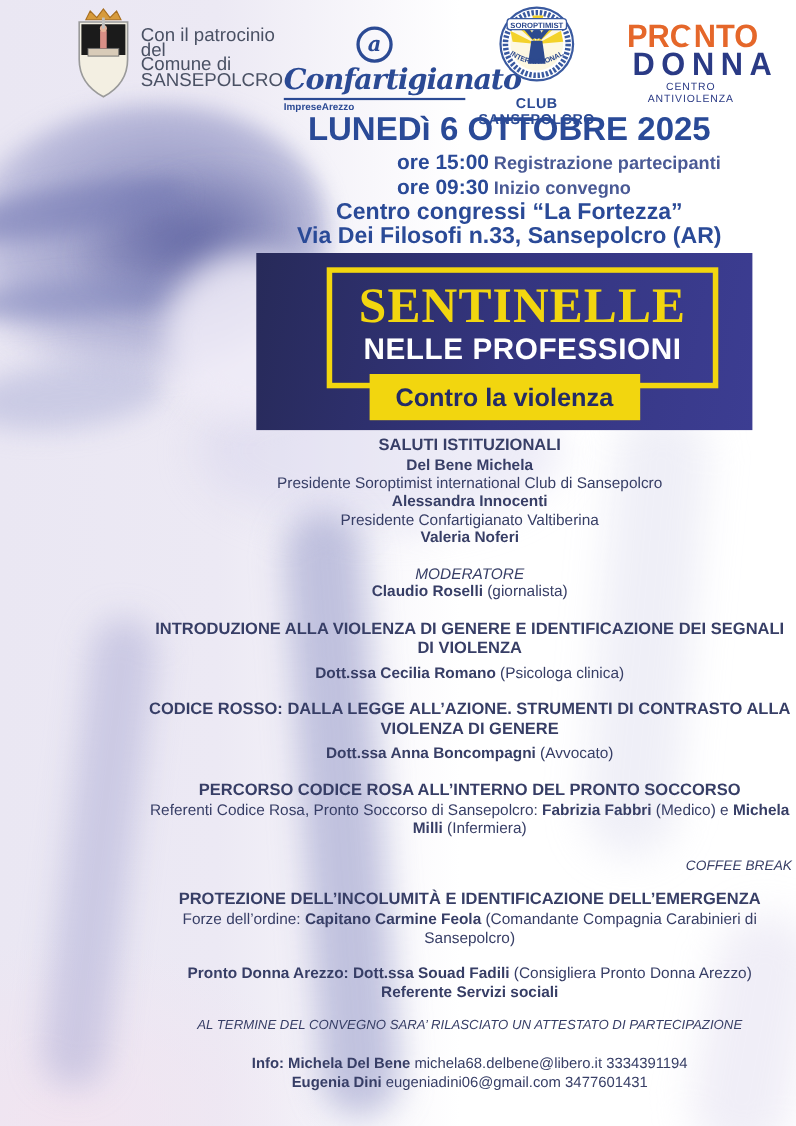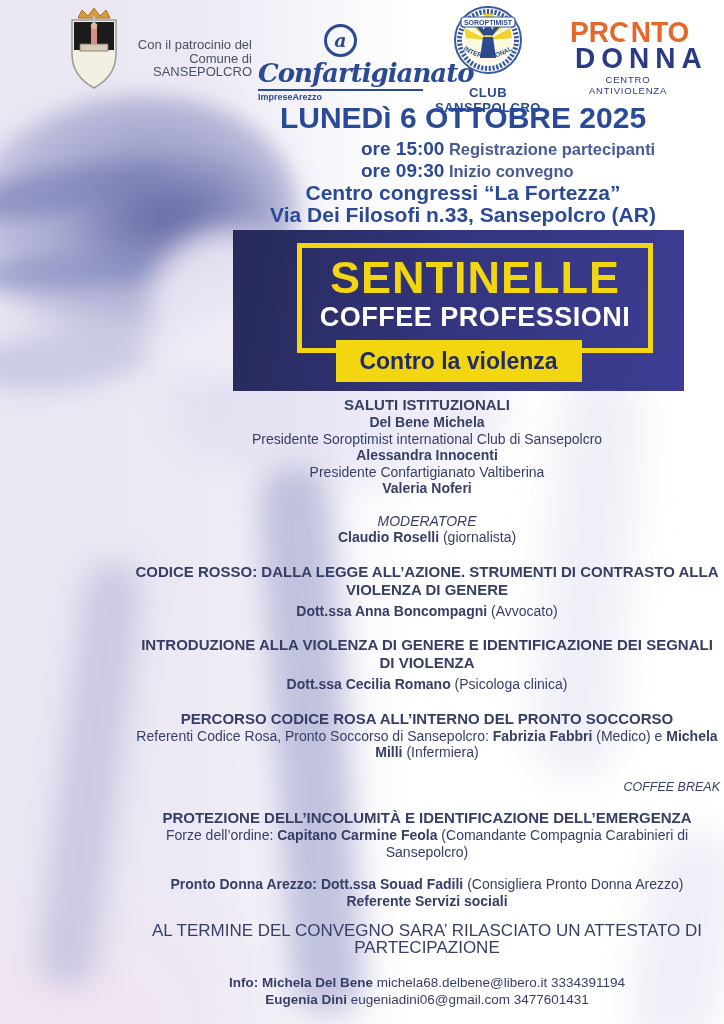--- a/index.html
+++ b/index.html
@@ -32,22 +32,22 @@
     background:rgba(140,143,196,.5);filter:blur(15px);transform:rotate(-4deg);}
   .bg-arm3{left:545px;top:370px;width:85px;height:410px;border-radius:50px;
     background:rgba(196,196,228,.28);filter:blur(18px);transform:rotate(5deg);}
   .bg-arm4{left:640px;top:830px;width:90px;height:220px;border-radius:50px;
     background:rgba(205,200,230,.3);filter:blur(18px);transform:rotate(10deg);}
   .bg-shoulder{left:180px;top:340px;width:330px;height:140px;border-radius:50%;
     background:rgba(210,208,234,.4);filter:blur(18px);}
 
   
   .comune-logo{position:absolute;left:58px;top:6px;width:72px;height:88px;}
-  .patrocinio{position:absolute;left:128px;top:38px;width:124px;text-align:right;
-    color:#4a5164;font-size:13px;line-height:13.5px;}
+  .patrocinio{position:absolute;left:128px;top:25px;width:124px;text-align:left;
+    color:#4a5164;font-size:17px;line-height:13.5px;}
   .conf-logo{position:absolute;left:258px;top:24px;width:165px;text-align:center;color:#2b4a94;}
   .conf-at{width:27px;height:27px;border:3px solid #2b4a94;border-radius:50%;
     margin:0 auto;font:italic bold 19px "DejaVu Serif",serif;line-height:26px;}
   .conf-script{font:italic bold 26px "DejaVu Serif",serif;letter-spacing:-1px;
     border-bottom:2px solid #2b4a94;padding-bottom:1px;margin-top:1px;white-space:nowrap;}
   .conf-sub{font-size:9px;font-weight:bold;text-align:left;padding-right:6px;margin-top:1px;}
   .soro-logo{position:absolute;left:420px;top:4px;width:136px;text-align:center;}
   .soro-club{color:#2b4a94;font-weight:bold;font-size:13px;letter-spacing:.5px;margin-top:3px;}
   .pd-logo{position:absolute;left:570px;top:20px;width:116px;text-align:center;}
   .pd-pronto{position:relative;color:#e5672a;font-weight:bold;font-size:28px;line-height:26px;
@@ -64,35 +64,35 @@
   .head-times{text-align:left;padding-left:128px;margin-top:3px;}
   .t-lab{font-size:19px;font-weight:bold;}
   .t-desc{font-size:16.5px;font-weight:bold;color:#4a5a95;}
   .head-venue{margin-top:0;font-size:21px;font-weight:bold;line-height:22px;}
 
   
   .banner{position:absolute;left:233px;top:230px;width:451px;height:161px;
     background:linear-gradient(100deg,#272a59 0%,#34357f 50%,#3c3d92 100%);}
   .frame{position:absolute;left:64px;top:13px;right:31px;bottom:38px;
     border:5px solid #f2d60f;text-align:center;}
-  .t-main{color:#f2d60f;font-size:45px;font-weight:bold;letter-spacing:1px;margin-top:6px;line-height:48px;}
+  .t-main{color:#f2d60f;font-size:45px;font-weight:bold;letter-spacing:1px;margin-top:6px;line-height:48px;font-family:Liberation Serif, serif;}
   .t-sub{color:#ffffff;font-size:27px;font-weight:bold;letter-spacing:.5px;line-height:30px;}
   .tagline{position:absolute;left:50%;transform:translateX(-50%);top:110px;width:246px;height:42px;
     background:#f2d60f;color:#232b66;font-size:23px;font-weight:bold;text-align:center;line-height:42px;}
 
   
   .program{position:absolute;left:134px;top:396px;width:586px;text-align:center;
     color:#373e66;font-size:14px;line-height:16.5px;}
   .b{font-weight:bold;}
   .sec-t{font-weight:bold;font-size:15px;line-height:18px;}
   .mt16{margin-top:16px;}.mt17{margin-top:17px;}.mt14{margin-top:14px;}
   .sp{margin-top:4px;}
   .it{font-style:italic;}
   .coffee{font-style:italic;font-size:12.5px;margin-top:18px;text-align:right;}
-  .attest{font-size:17px;margin-top:14px;}
+  .attest{font-style:italic;font-size:12px;margin-top:14px;}
   .info{margin-top:18px;font-size:13.5px;line-height:17px;}
 </style>
 </head>
 <body>
 
 <div class="poster">
 
   <div>
     <div class="bg bg-wash"></div>
     <div class="bg bg-wash2"></div>
@@ -183,21 +183,21 @@
     </div>
     <div class="head-venue">
       <div>Centro congressi “La Fortezza”</div>
       <div>Via Dei Filosofi n.33, Sansepolcro (AR)</div>
     </div>
   </div>
 
   <div class="banner">
     <div class="frame">
       <div class="t-main">SENTINELLE</div>
-      <div class="t-sub">COFFEE PROFESSIONI</div>
+      <div class="t-sub">NELLE PROFESSIONI</div>
     </div>
     <div class="tagline">Contro la violenza</div>
   </div>
 
   <div class="program">
 
     <div>
       <div class="sec-t">SALUTI ISTITUZIONALI</div>
       <div class="b">Del Bene  Michela</div>
       <div>Presidente Soroptimist international Club di Sansepolcro</div>
@@ -208,32 +208,32 @@
 
     <div class="mt16">
       <div class="it">MODERATORE</div>
       <div>
         <span class="b">Claudio Roselli</span>
         <span>(giornalista)</span>
       </div>
     </div>
 
     <div class="mt17">
+      <div class="sec-t">INTRODUZIONE ALLA VIOLENZA DI GENERE E IDENTIFICAZIONE DEI SEGNALI DI VIOLENZA</div>
+      <div class="sp">
+        <span class="b">Dott.ssa Cecilia Romano</span>
+        <span>(Psicologa clinica)</span>
+      </div>
+    </div>
+
+    <div class="mt17">
       <div class="sec-t">CODICE ROSSO: DALLA LEGGE ALL’AZIONE. STRUMENTI DI CONTRASTO ALLA VIOLENZA DI GENERE</div>
       <div class="sp">
         <span class="b">Dott.ssa Anna Boncompagni</span>
         <span>(Avvocato)</span>
-      </div>
-    </div>
-
-    <div class="mt17">
-      <div class="sec-t">INTRODUZIONE ALLA VIOLENZA DI GENERE E IDENTIFICAZIONE DEI SEGNALI DI VIOLENZA</div>
-      <div class="sp">
-        <span class="b">Dott.ssa Cecilia Romano</span>
-        <span>(Psicologa clinica)</span>
       </div>
     </div>
 
     <div class="mt17">
       <div class="sec-t">PERCORSO CODICE ROSA ALL’INTERNO DEL PRONTO SOCCORSO</div>
       <div>
         <span>Referenti Codice Rosa, Pronto Soccorso di Sansepolcro:</span>
         <span class="b">Fabrizia Fabbri</span>
         <span>(Medico) e</span>
         <span class="b">Michela Milli</span>

